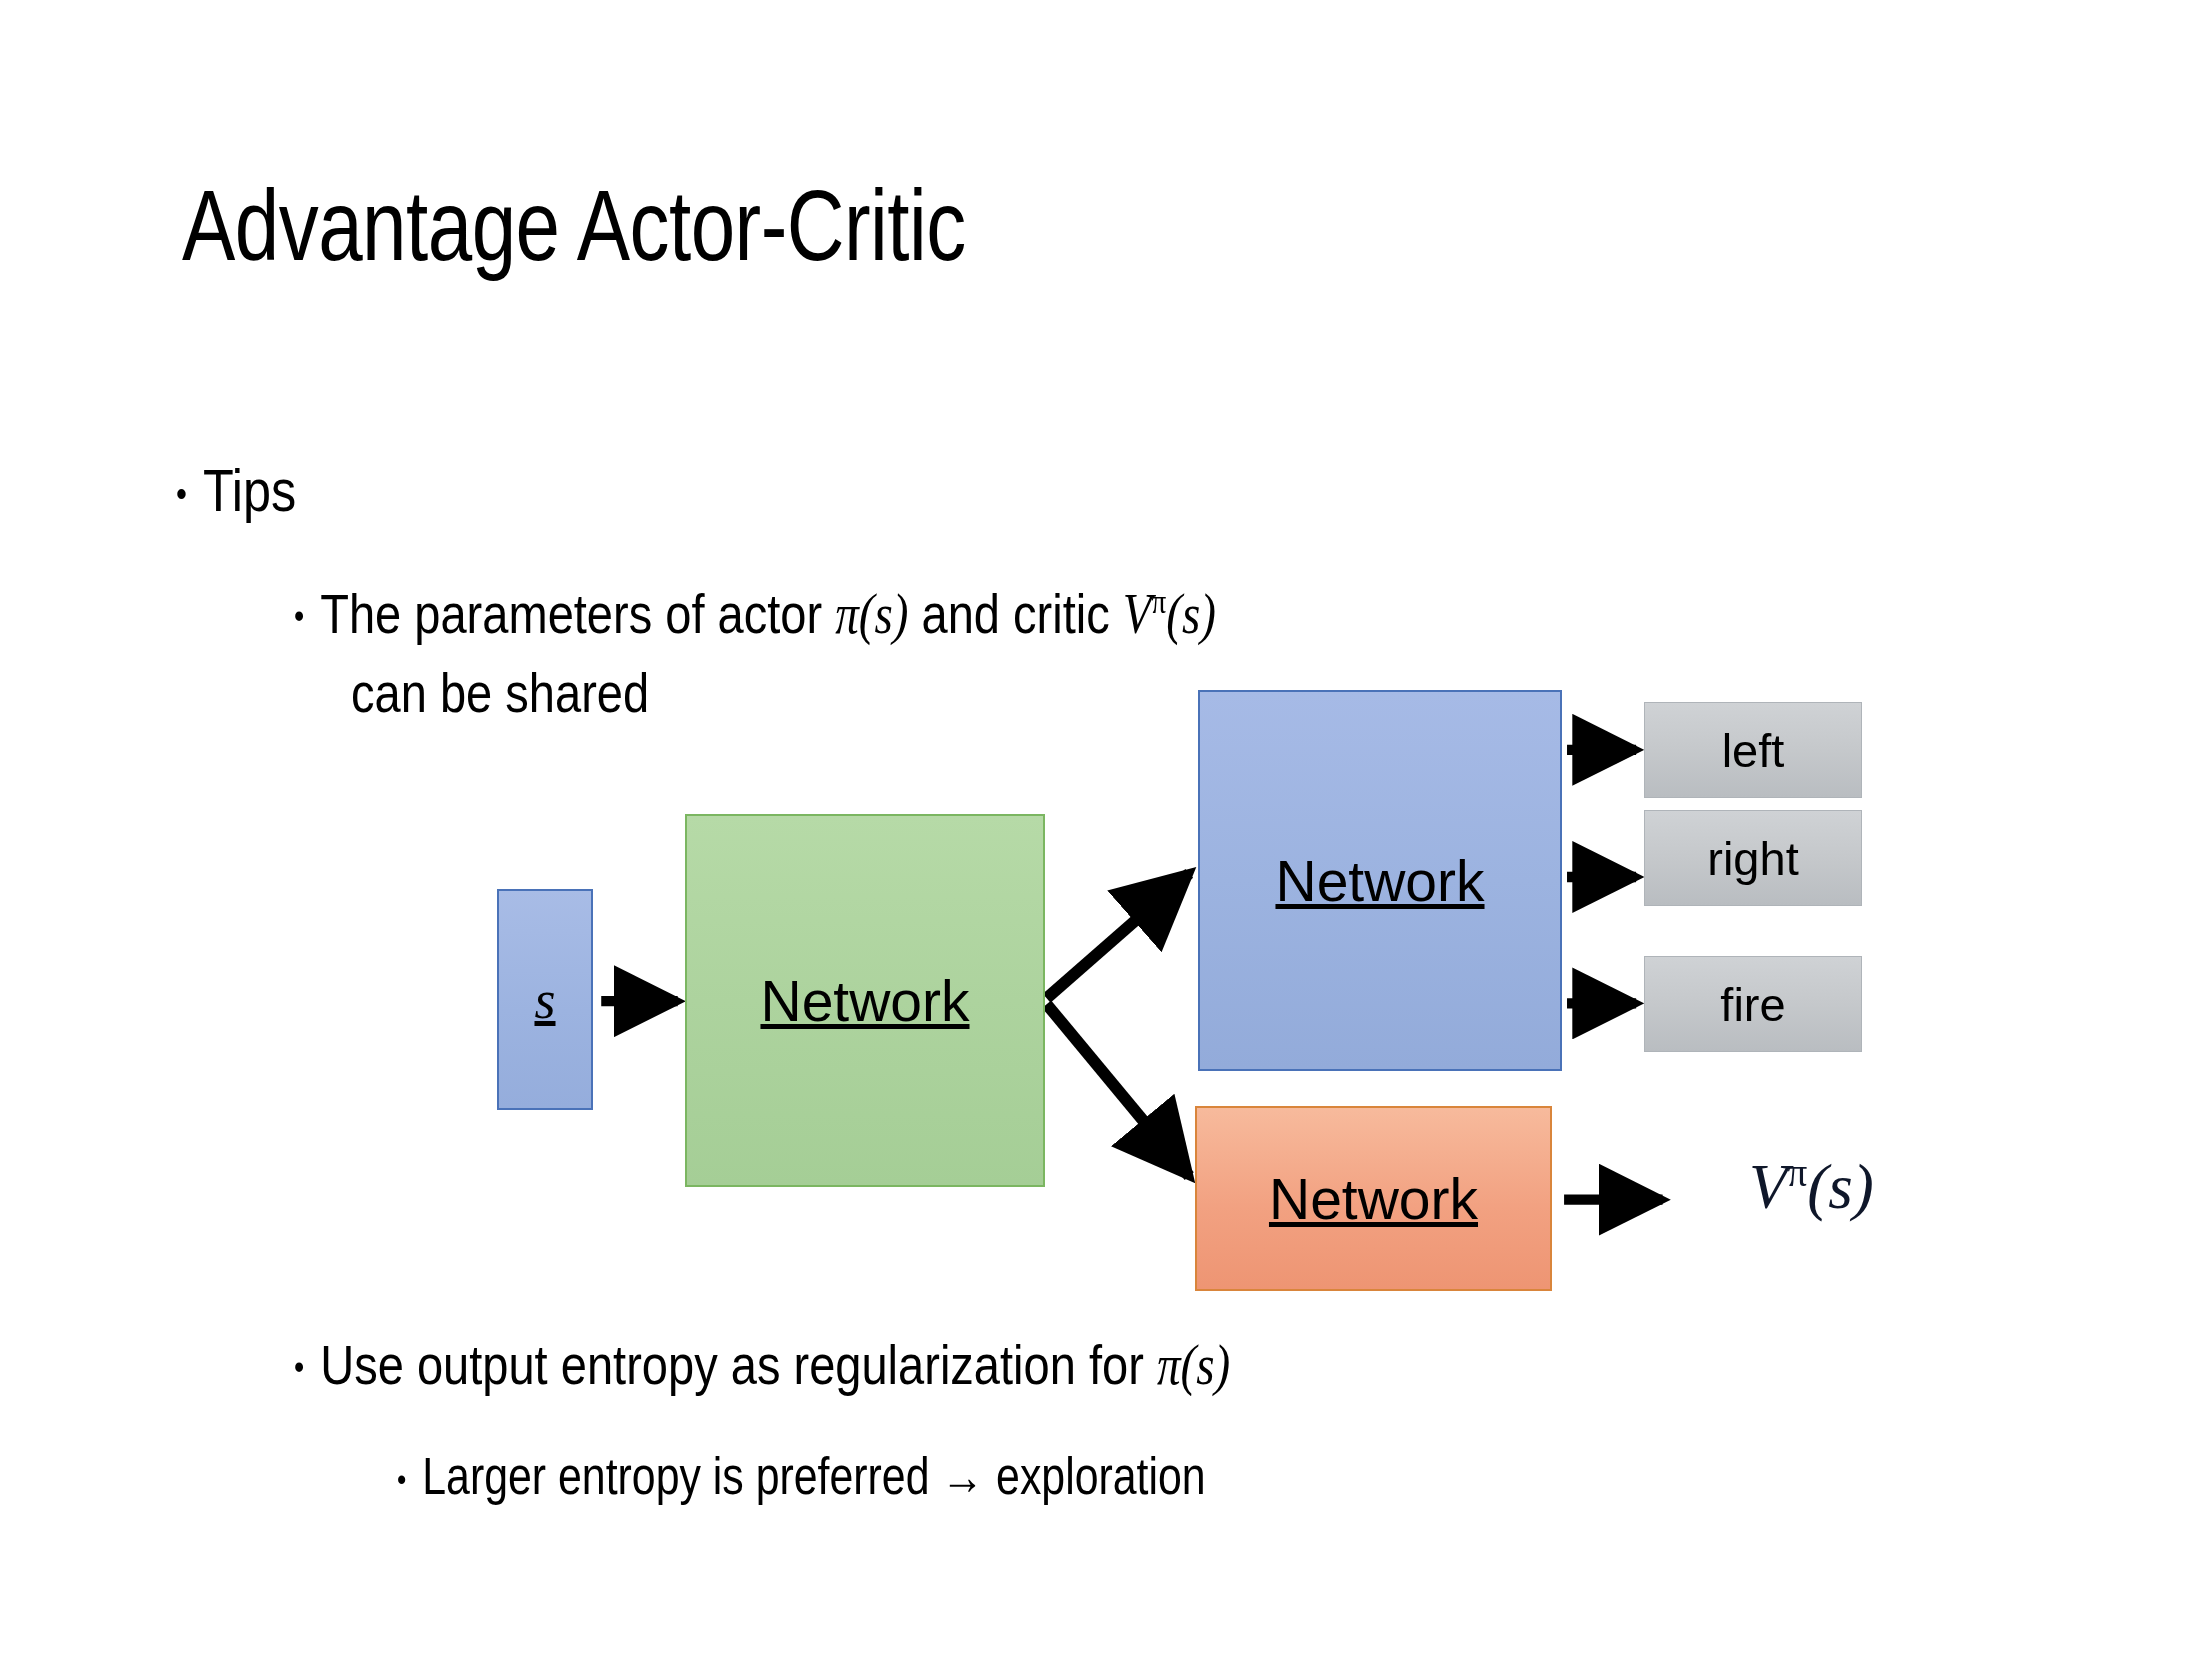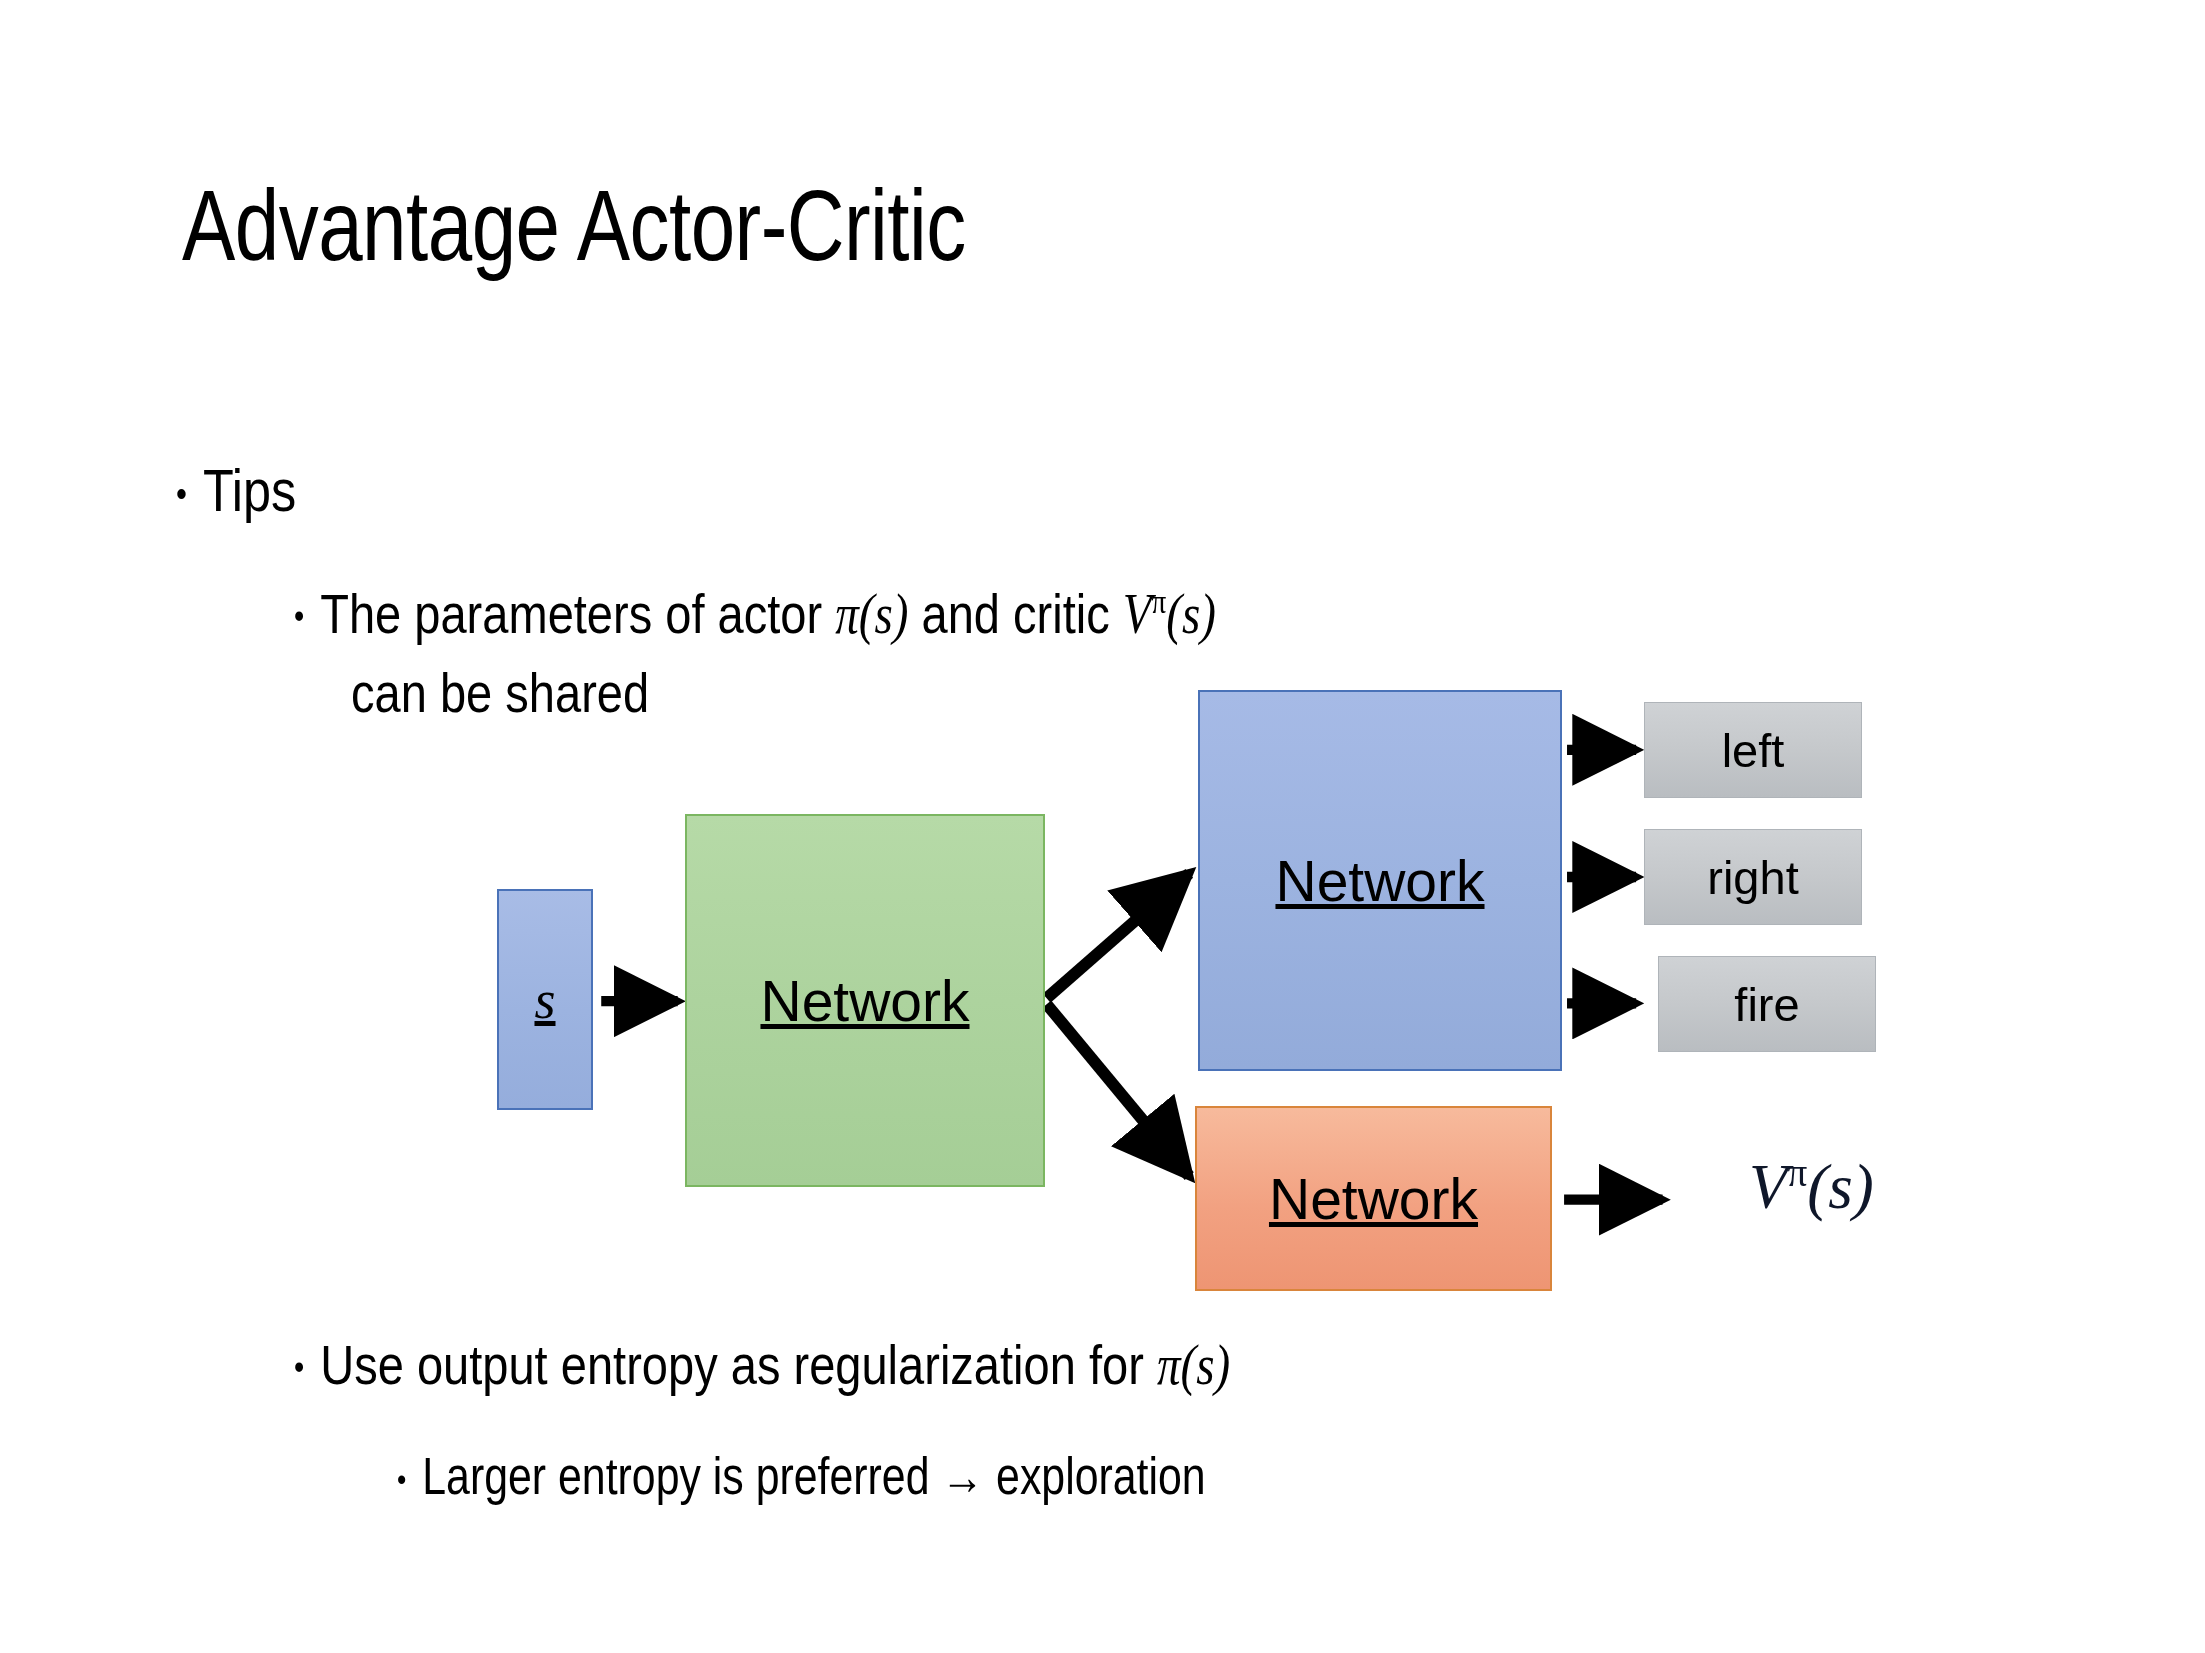--- a/index.html
+++ b/index.html
@@ -156,22 +156,22 @@
     justify-content: center;
     width: 218px;
     height: 96px;
     background: linear-gradient(180deg, #CFD2D5 0%, #C5C8CB 50%, #B9BDC1 100%);
     border: 1.5px solid #AFB4B9;
     font-family: Liberation Sans, sans-serif;
     font-size: 47px;
     color: #000000;
   }
   #action-left  { left: 1644px; top: 702px; }
-  #action-right { left: 1644px; top: 829px; }
-  #action-fire  { left: 1644px; top: 956px; margin-left: 14px; }
+  #action-right { left: 1644px; top: 810px; }
+  #action-fire  { left: 1644px; top: 956px; }
 
   
   #critic-value {
     position: absolute;
     left: 1749px;
     top: 1151px;
     font-size: 63px;
     white-space: nowrap;
     font-family: "Liberation Serif", serif;
     color: #0f172a;

